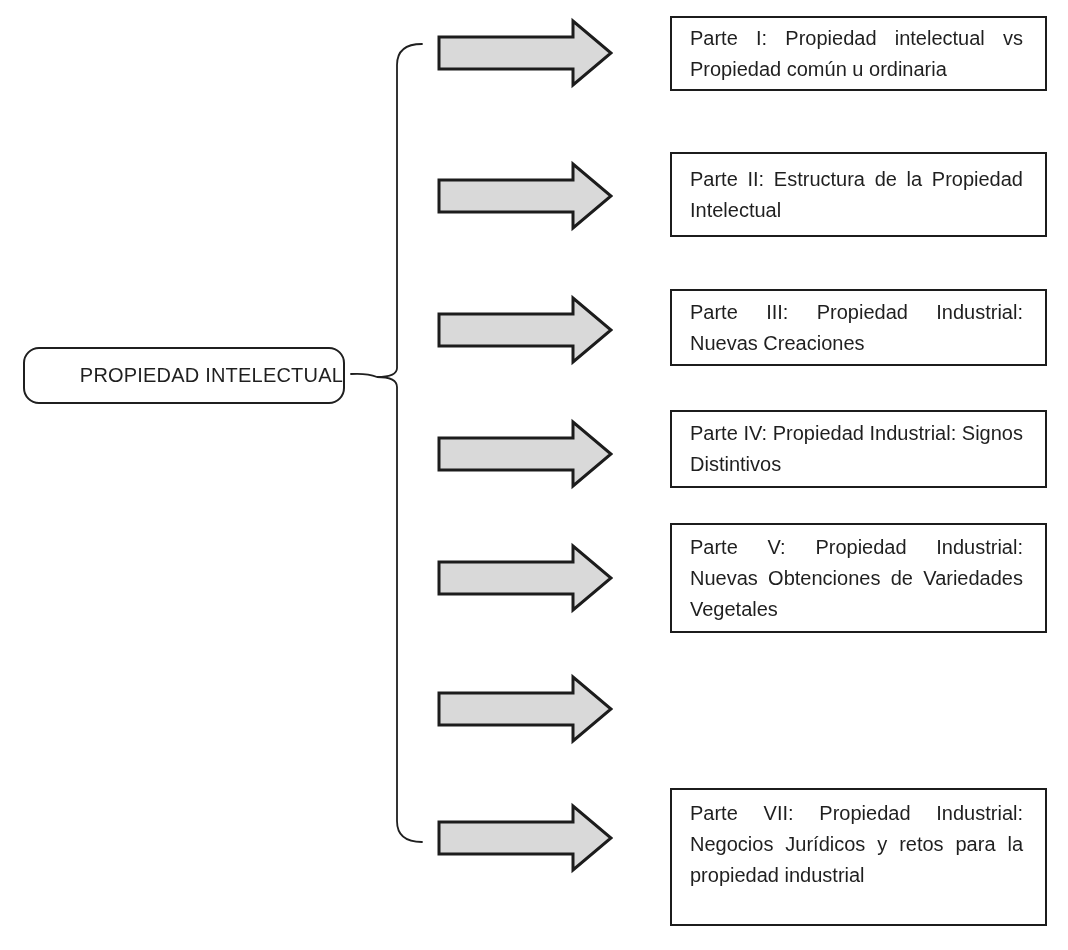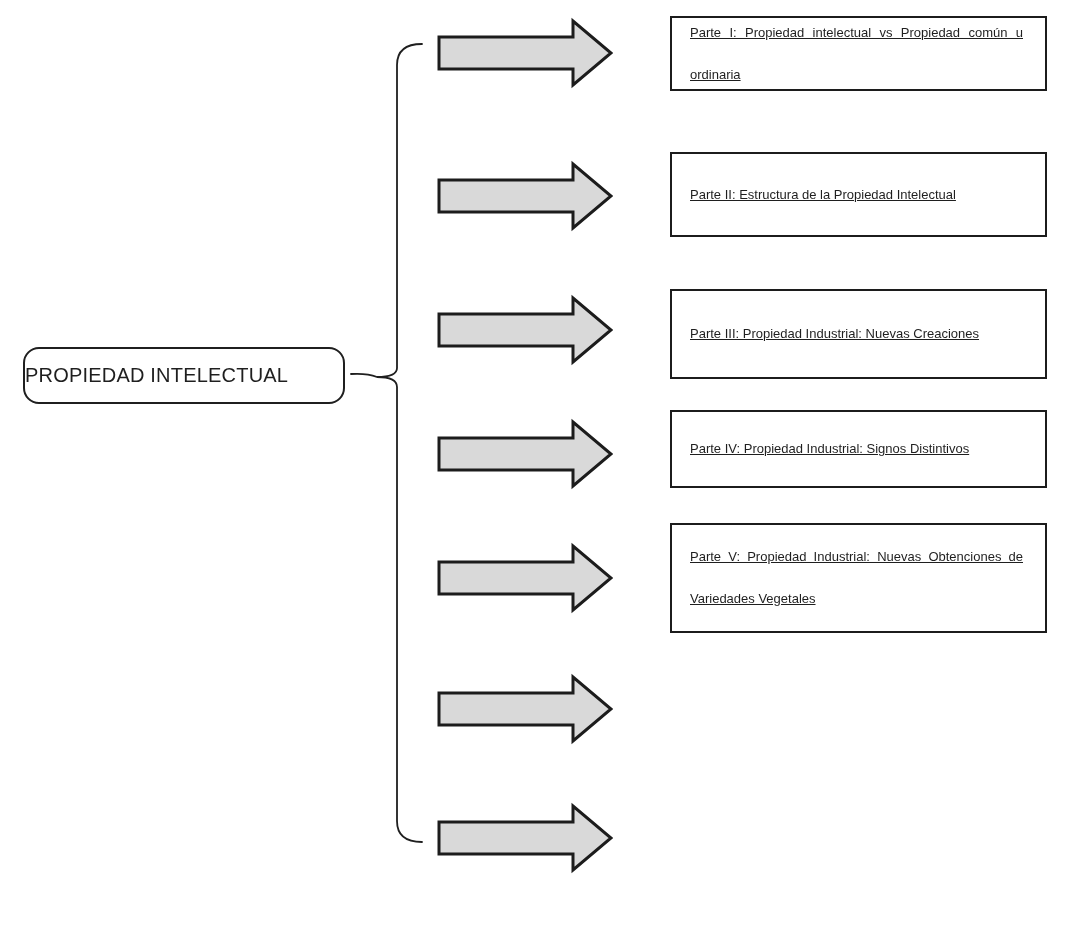--- a/index.html
+++ b/index.html
@@ -16,21 +16,21 @@
   
   .root-box {
     position: absolute;
     left: 23px; top: 347px;
     width: 322px; height: 57px;
     border: 2.5px solid #1f1f1f;
     border-radius: 16px;
     background: #ffffff;
     display: flex;
     align-items: center;
-    justify-content: flex-start;
+    justify-content: flex-end;
     box-sizing: border-box;
   }
   .root-box .root-label {
     font-size: 20px;
     letter-spacing: 0.2px;
     white-space: nowrap;
   }
 
   
   .brace-svg {
@@ -64,25 +64,24 @@
     width: 377px;
     border: 2px solid #1c1c1c;
     background: #ffffff;
     box-sizing: border-box;
     display: flex;
     flex-direction: column;
     justify-content: center;
     padding: 0 22px 0 18px;
   }
   .part-box .part-label {
-    font-size: 13px;
-    line-height: 42px;
+    font-size: 20px;
+    line-height: 31px;
     text-align: justify;
     text-justify: inter-word;
-    text-decoration: underline;
   }
   .part-box.top-aligned {
     justify-content: flex-start;
     padding-top: 8px;
   }
 </style>
 </head>
 <body>
 
 <div class="canvas">
@@ -117,23 +116,26 @@
   <svg class="arrow-svg" style="top:802px" viewBox="0 0 176 72" aria-hidden="true">
     <polygon points="2,20 136,20 136,4 174,36 136,68 136,52 2,52" fill="#d9d9d9"></polygon>
   </svg>
 
   <div class="part-box" style="top:16px;  height:75px">
     <span class="part-label">Parte I:  Propiedad intelectual vs Propiedad común u ordinaria</span>
   </div>
   <div class="part-box" style="top:152px; height:85px">
     <span class="part-label">Parte II:  Estructura de la Propiedad Intelectual</span>
   </div>
-  <div class="part-box" style="top:289px; height:90px">
+  <div class="part-box" style="top:289px; height:77px">
     <span class="part-label">Parte III:  Propiedad Industrial: Nuevas Creaciones</span>
   </div>
   <div class="part-box" style="top:410px; height:78px">
     <span class="part-label">Parte IV:  Propiedad Industrial: Signos Distintivos</span>
   </div>
   <div class="part-box" style="top:523px; height:110px">
     <span class="part-label">Parte V:  Propiedad Industrial: Nuevas Obtenciones de Variedades Vegetales</span>
   </div>
+  <div class="part-box top-aligned" style="top:788px; height:138px">
+    <span class="part-label">Parte VII:  Propiedad Industrial: Negocios Jurídicos y retos para la propiedad industrial</span>
+  </div>
 
 </div>
 
 </body></html>

